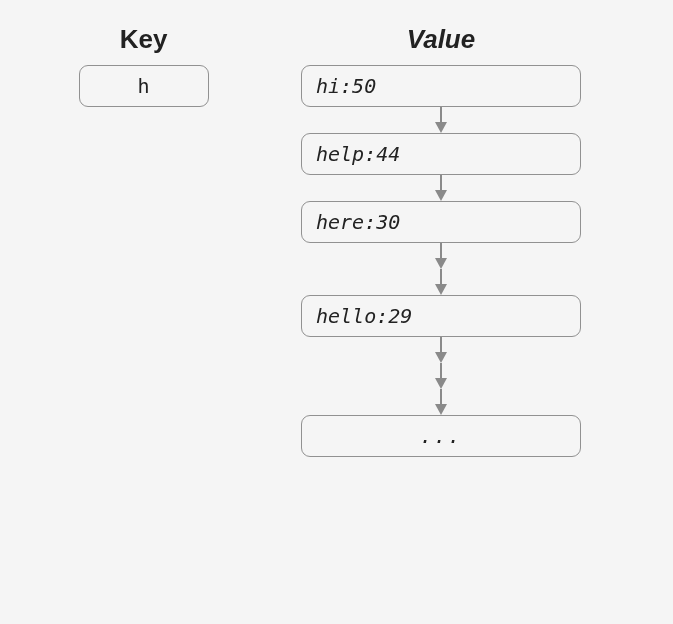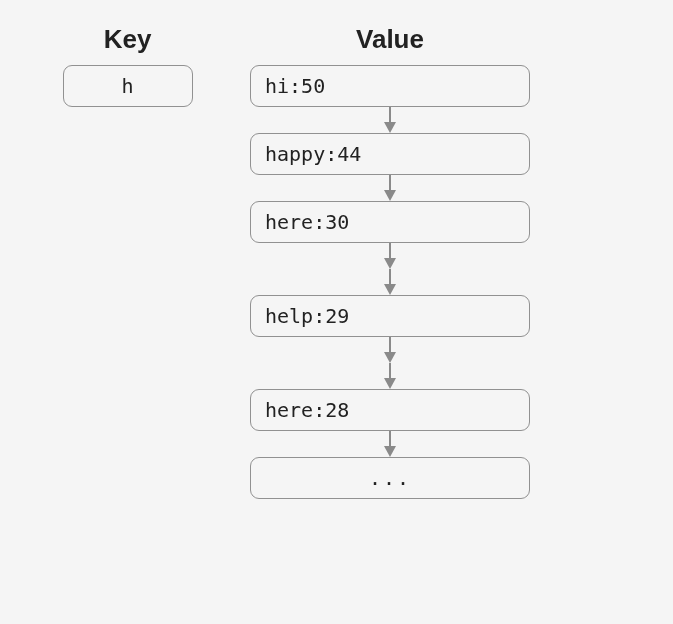--- a/index.html
+++ b/index.html
@@ -5,30 +5,30 @@
     * { box-sizing: border-box; margin: 0; padding: 0; }
     body {
       background: #f5f5f5;
       font-family: -apple-system, BlinkMacSystemFont, "Segoe UI", Helvetica, Arial, sans-serif;
       width: 673px;
       height: 624px;
       overflow: hidden;
     }
     .container {
       display: flex;
-      padding: 24px 40px;
-      gap: 35px;
+      padding: 24px 56px;
+      gap: 70px;
     }
     .column {
       display: flex;
       flex-direction: column;
       align-items: center;
     }
     .col-key { width: 175px; }
-    .col-value { width: 280px; }
+    .col-value { width: 280px; font-style: italic; }
     .header {
       font-size: 26px;
       font-weight: 700;
       color: #222;
       margin-bottom: 10px;
       text-align: center;
     }
     .node {
       border: 1.5px solid #919191;
       border-radius: 9px;
@@ -77,54 +77,53 @@
   <div class="column col-value">
     <div class="header">Value</div>
     <div class="value-list" id="value-list">
         <div class="node">hi:50</div>
         <div class="arrow">
           <svg width="16" height="26" viewBox="0 0 16 26">
             <line x1="8" y1="0" x2="8" y2="17" stroke="#8a8a8a" stroke-width="2"></line>
             <polygon points="8,26 2,15 14,15" fill="#8a8a8a"></polygon>
           </svg>
         </div>
-        <div class="node">happy:44</div>
+        <div class="node">help:44</div>
         <div class="arrow">
           <svg width="16" height="26" viewBox="0 0 16 26">
             <line x1="8" y1="0" x2="8" y2="17" stroke="#8a8a8a" stroke-width="2"></line>
             <polygon points="8,26 2,15 14,15" fill="#8a8a8a"></polygon>
           </svg>
         </div>
         <div class="node">here:30</div>
         <div class="arrow">
           <svg width="16" height="26" viewBox="0 0 16 26">
             <line x1="8" y1="0" x2="8" y2="17" stroke="#8a8a8a" stroke-width="2"></line>
             <polygon points="8,26 2,15 14,15" fill="#8a8a8a"></polygon>
           </svg>
         </div>
         <div class="arrow">
           <svg width="16" height="26" viewBox="0 0 16 26">
             <line x1="8" y1="0" x2="8" y2="17" stroke="#8a8a8a" stroke-width="2"></line>
             <polygon points="8,26 2,15 14,15" fill="#8a8a8a"></polygon>
           </svg>
         </div>
-        <div class="node">help:29</div>
+        <div class="node">hello:29</div>
         <div class="arrow">
           <svg width="16" height="26" viewBox="0 0 16 26">
             <line x1="8" y1="0" x2="8" y2="17" stroke="#8a8a8a" stroke-width="2"></line>
             <polygon points="8,26 2,15 14,15" fill="#8a8a8a"></polygon>
           </svg>
         </div>
         <div class="arrow">
           <svg width="16" height="26" viewBox="0 0 16 26">
             <line x1="8" y1="0" x2="8" y2="17" stroke="#8a8a8a" stroke-width="2"></line>
             <polygon points="8,26 2,15 14,15" fill="#8a8a8a"></polygon>
           </svg>
         </div>
-        <div class="node">here:28</div>
         <div class="arrow">
           <svg width="16" height="26" viewBox="0 0 16 26">
             <line x1="8" y1="0" x2="8" y2="17" stroke="#8a8a8a" stroke-width="2"></line>
             <polygon points="8,26 2,15 14,15" fill="#8a8a8a"></polygon>
           </svg>
         </div>
         <div class="node ellipsis">...</div>
       </div>
   </div>
 

